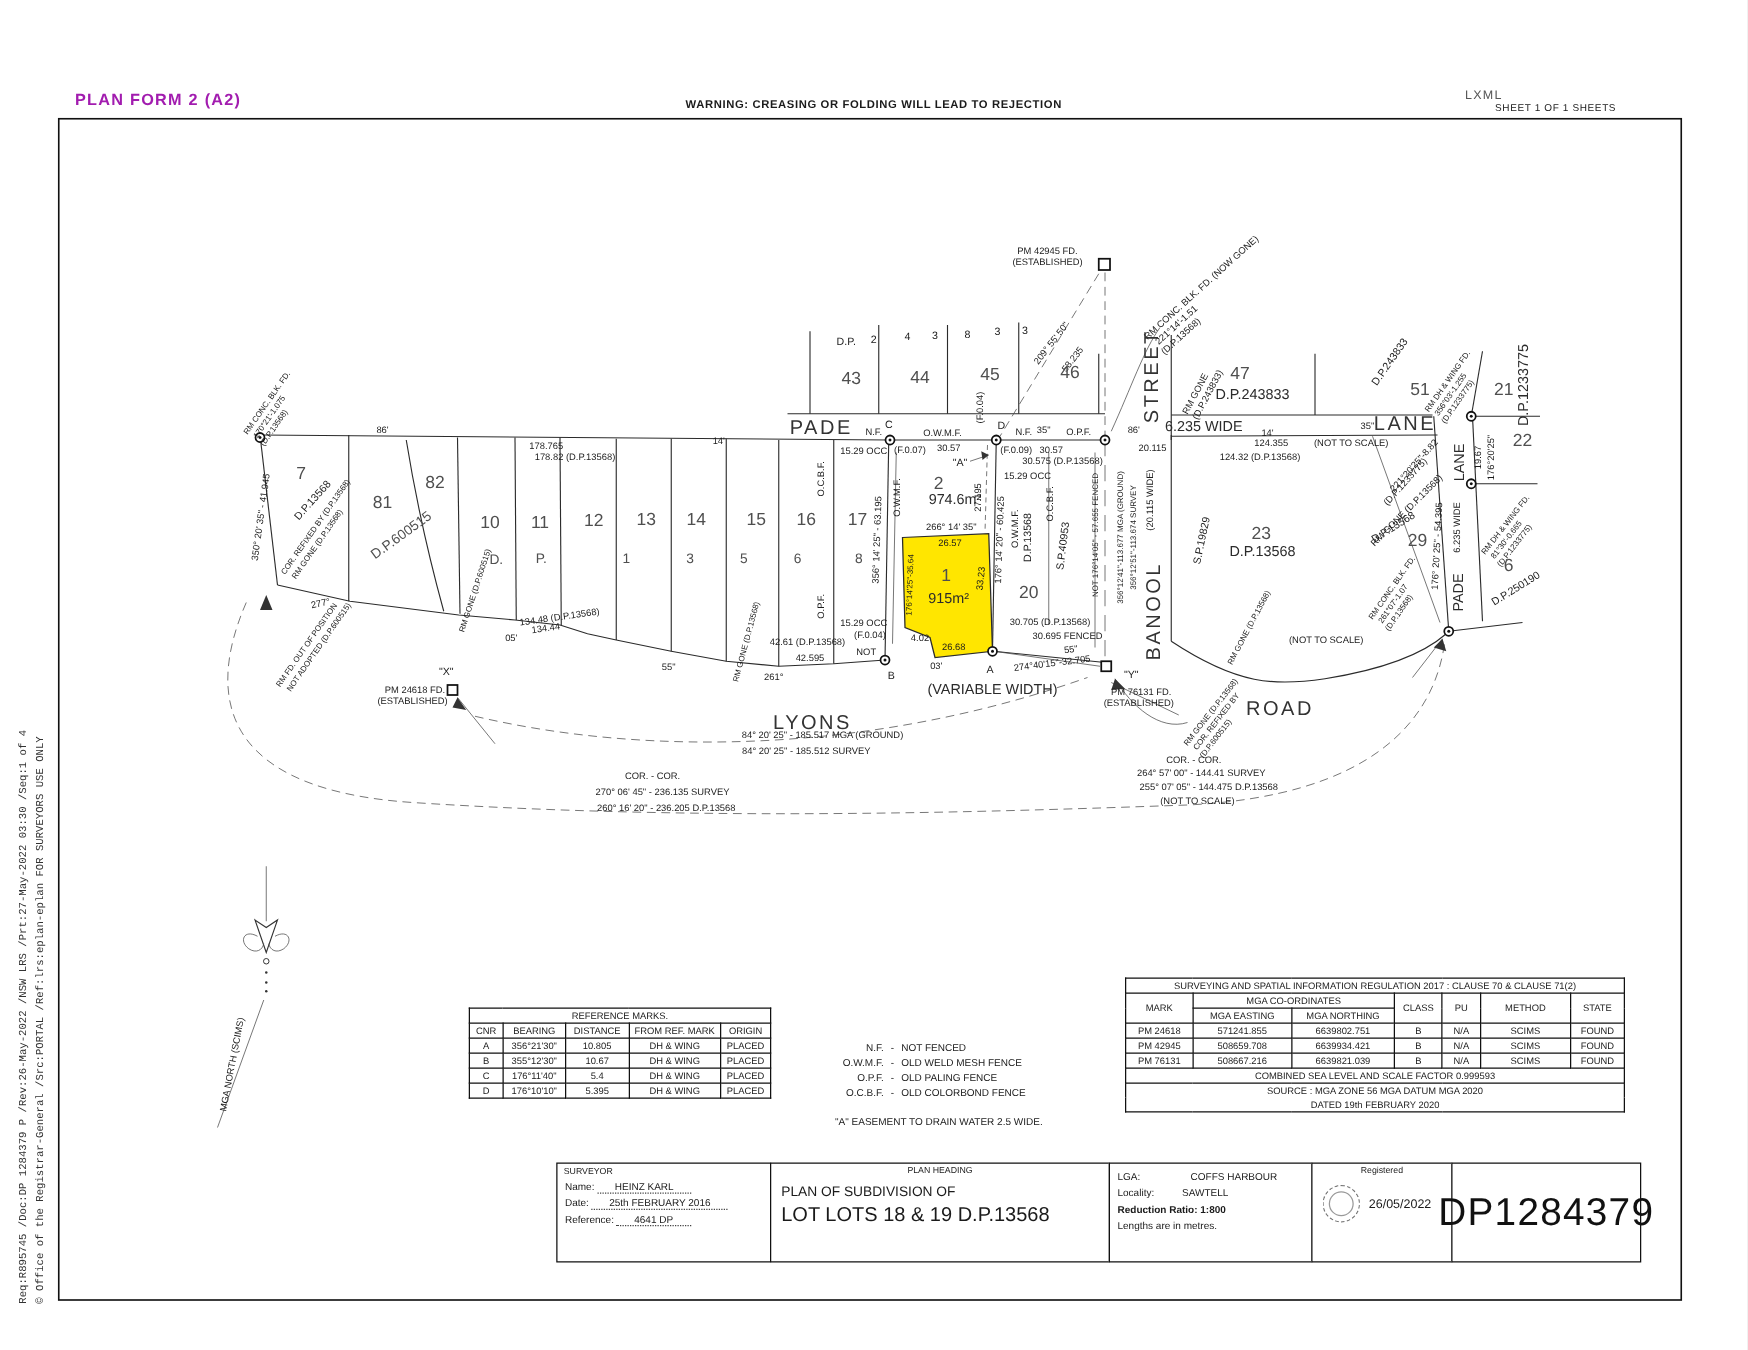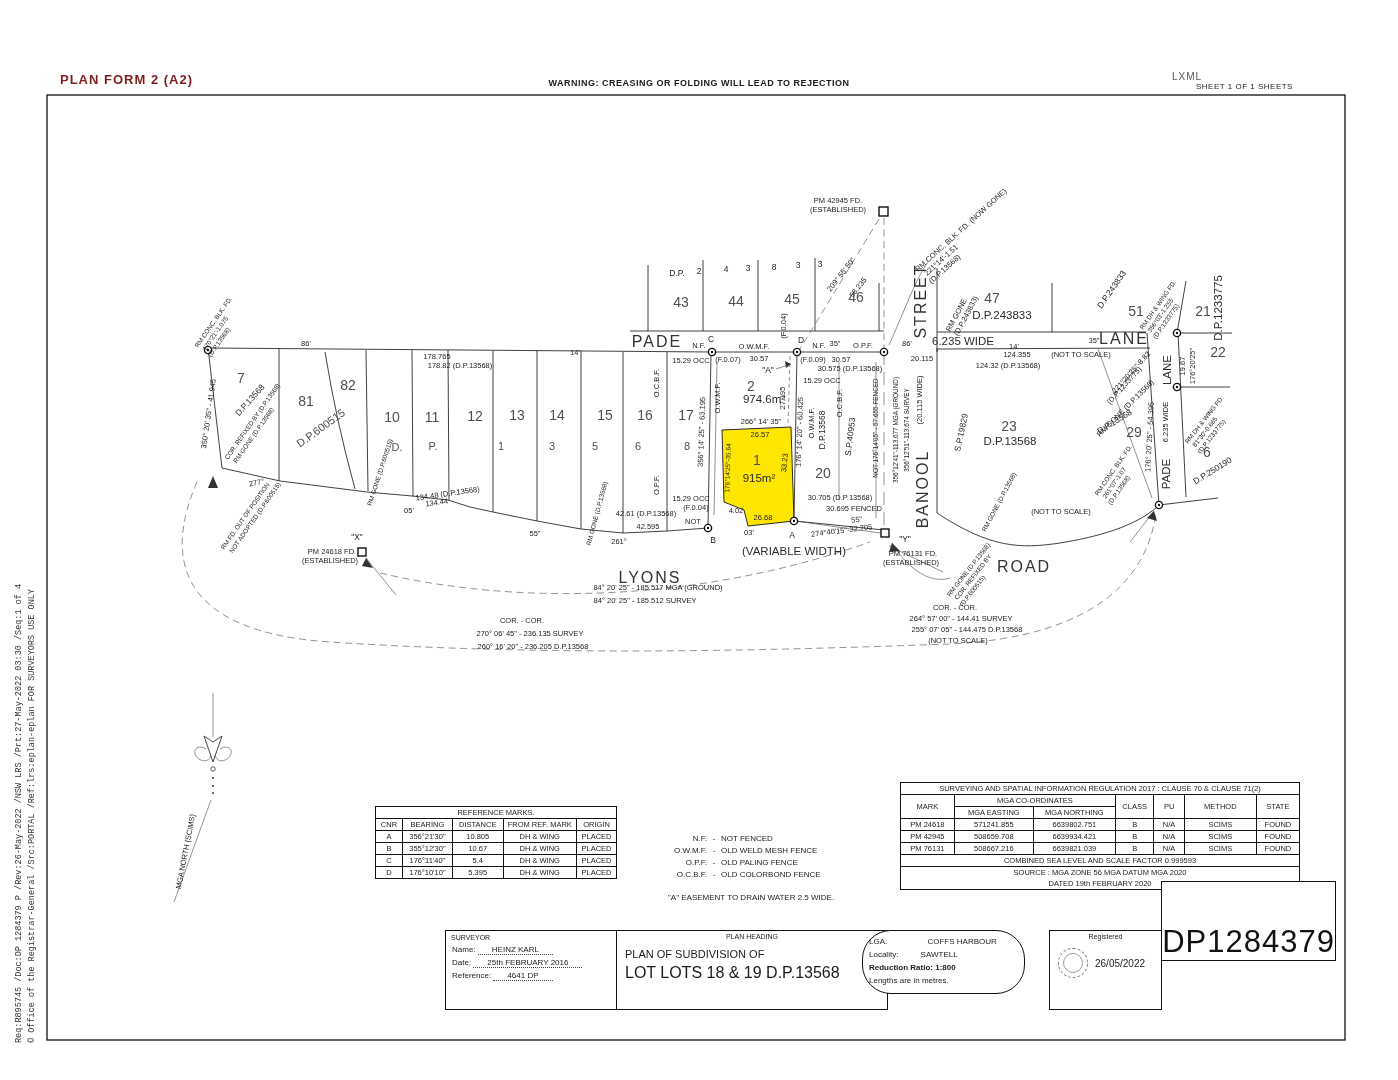--- a/index.html
+++ b/index.html
@@ -1,20 +1,20 @@
 <!DOCTYPE html>
 <html><head>
 <meta charset="utf-8">
 <style>
   html,body { margin:0; padding:0; background:#e8e8e8; }
   .page { position:relative; width:1398px; height:1080px; background:#ffffff; overflow:hidden;
           font-family:"Liberation Sans", sans-serif; color:#1b1b1b; }
   .abs { position:absolute; }
   
-  .form-title { font-size:13px; letter-spacing:1px; font-weight:bold; color:#7f1d1d; }
+  .form-title { font-size:13px; letter-spacing:1px; font-weight:bold; color:#a21caf; }
   .warning { font-size:9px; font-weight:bold; letter-spacing:.5px; }
   .lxml { font-size:10px; color:#555; letter-spacing:1px; }
   .sheet { font-size:8px; letter-spacing:.5px; }
   
   .vtext { position:absolute; white-space:nowrap; transform:rotate(-90deg); transform-origin:0 0;
            font-family:"Liberation Mono", monospace; font-size:8.5px; color:#333; }
   
   svg text { font-family:"Liberation Sans", sans-serif; font-size:7.5px; fill:#1b1b1b; text-anchor:middle; }
   svg text.s6 { font-size:6.4px; }
   svg text.s8 { font-size:8.5px; }
@@ -494,21 +494,21 @@
       <span>Reference:</span>
       <span class="dotted">4641 DP</span></div>
   </div>
 
   <div class="panel" style="left:616px; top:930px; width:272px; height:80px;">
     <div class="ptitle">PLAN HEADING</div>
     <div style="font-size:11px; margin:8px 0 0 8px;">PLAN OF SUBDIVISION OF</div>
     <div style="font-size:16px; margin:4px 0 0 8px;">LOT LOTS 18 &amp; 19 D.P.13568</div>
   </div>
 
-  <div class="panel" style="left:862px; top:930px; width:163px; height:64px;border-radius:29px;">
+  <div class="panel" style="left:887px; top:930px; width:163px; height:80px;">
     <div class="row" style="margin-top:6px;">
       <span>LGA:</span>
       <span style="margin-left:38px;">COFFS HARBOUR</span></div>
     <div class="row">
       <span>Locality:</span>
       <span style="margin-left:20px;">SAWTELL</span></div>
     <div class="row" style="font-weight:bold;">
       <span>Reduction Ratio:</span>
       <span>1:800</span></div>
     <div class="row">Lengths are in metres.</div>
@@ -517,17 +517,17 @@
   <div class="panel" style="left:1049px; top:930px; width:113px; height:80px;">
     <div class="ptitle">Registered</div>
     <div style="display:flex; align-items:center; margin:8px 0 0 8px;">
       <div style="width:28px; height:28px; border:1px dashed #777; border-radius:50%; display:flex; align-items:center; justify-content:center;">
         <div style="width:18px; height:18px; border:1px solid #999; border-radius:50%;"></div>
       </div>
       <div style="font-size:10px; margin-left:7px;">26/05/2022</div>
     </div>
   </div>
 
-  <div class="panel" style="left:1161px; top:881px; width:175px; height:80px; display:flex; align-items:flex-end; justify-content:center;">
+  <div class="panel" style="left:1161px; top:930px; width:152px; height:80px; display:flex; align-items:center; justify-content:center;">
     <div class="dp-big">DP1284379</div>
   </div>
 
 </div>
 
 </body></html>

